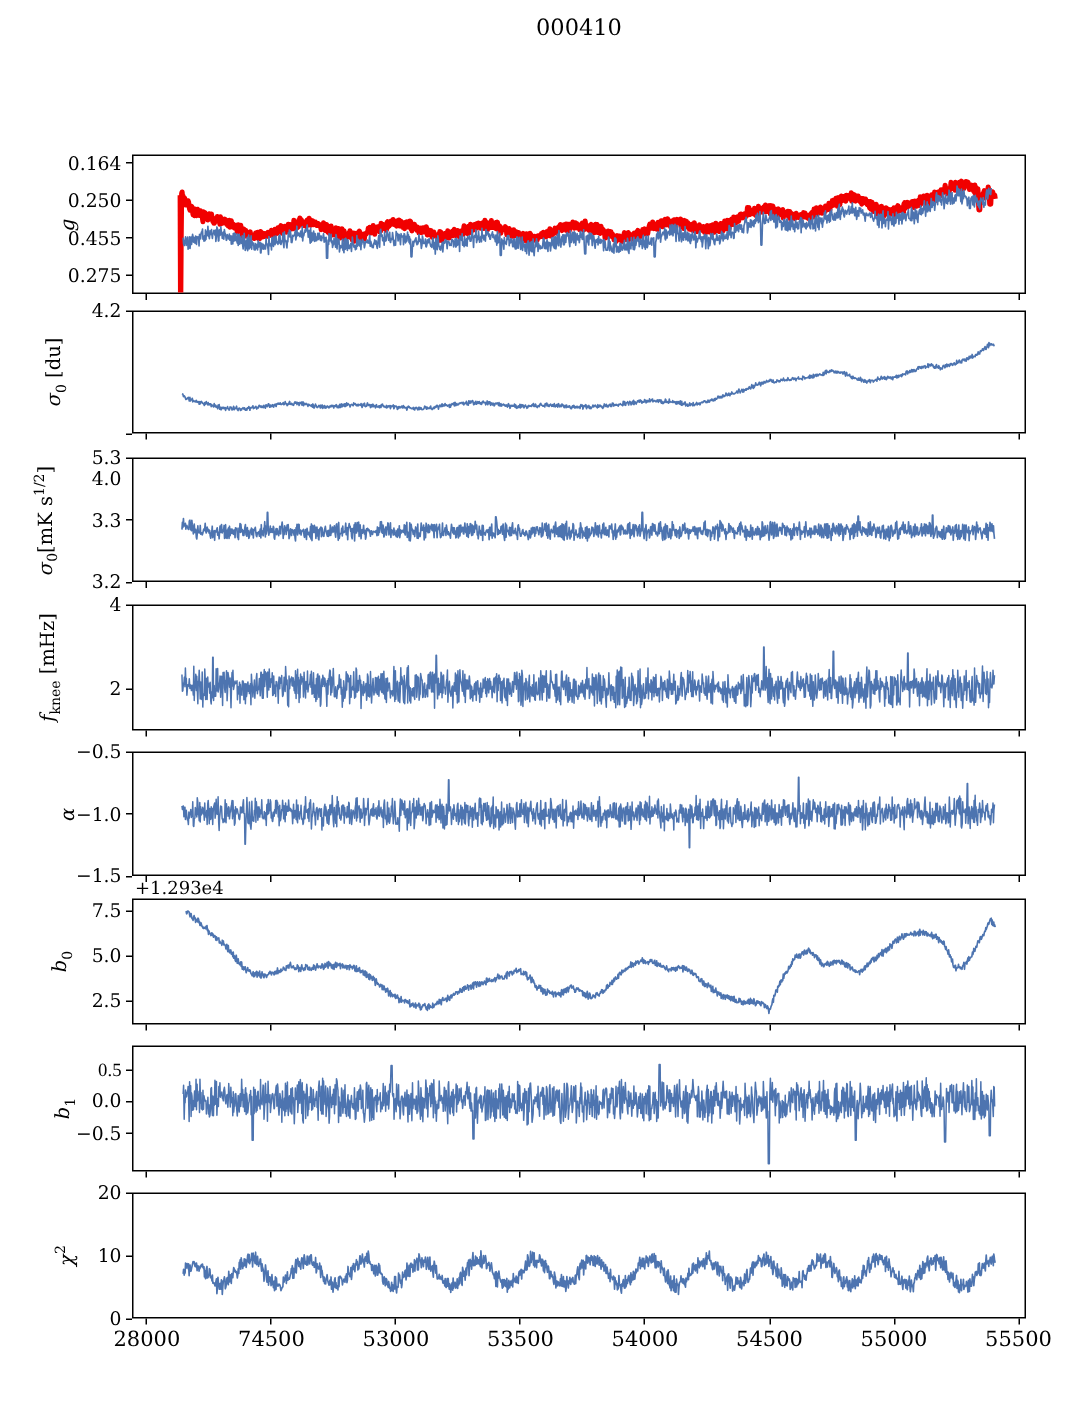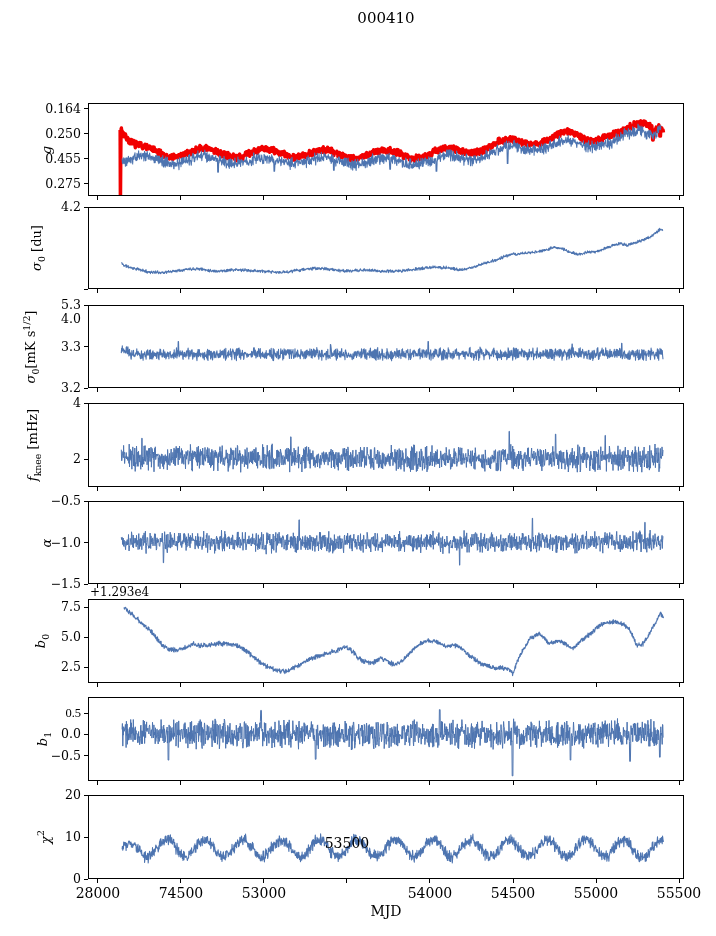--- a/index.html
+++ b/index.html
@@ -15,21 +15,20 @@
   .ylab{position:absolute;font-size:13px;white-space:nowrap;
         transform:translate(-50%,-50%) rotate(-90deg);}
   .offset{position:absolute;font-size:12px;}
   sub,sup{font-size:72%;}
 </style>
 </head>
 <body>
 
 <div id="fig" class="figure">
   <div class="title">000410</div>
-  <div class="xlabel">MJD</div>
 <div class="axis-box" style="left: 88px; top: 103px; width: 596px; height: 93px;">
       <svg width="594" height="91" viewBox="0 0 594 91">
         <polyline points="31.1,26.1 31.4,108.3 31.8,52.7 32.1,25.0 32.4,24.0 32.8,28.7 33.1,26.6 33.4,29.9 33.8,29.3 34.1,28.1 34.4,29.1 34.7,32.7 35.1,32.7 35.4,29.8 35.7,31.5 36.1,31.2 36.4,29.9 36.7,30.6 37.1,33.7 37.4,35.4 37.7,36.1 38.1,34.9 38.4,35.5 38.7,33.5 39.0,34.0 39.4,37.1 39.7,39.1 40.0,35.7 40.4,37.7 40.7,39.8 41.0,35.4 41.4,36.7 41.7,36.1 42.0,39.8 42.4,36.4 42.7,35.5 43.0,36.6 43.4,36.9 43.7,39.7 44.0,39.7 44.3,38.2 44.7,36.5 45.0,38.0 45.3,39.3 45.7,38.6 46.0,41.7 46.3,43.8 46.7,37.2 47.0,41.7 47.3,39.6 47.7,37.9 48.0,39.8 48.3,39.0 48.6,39.1 49.0,40.3 49.3,40.6 49.6,42.6 50.0,40.8 50.3,38.6 50.6,38.5 51.0,39.7 51.3,39.4 51.6,41.9 52.0,38.7 52.3,42.3 52.6,41.3 52.9,43.6 53.3,41.8 53.6,44.8 53.9,44.8 54.3,41.8 54.6,41.7 54.9,43.6 55.3,41.2 55.6,43.2 55.9,40.3 56.3,41.1 56.6,41.7 56.9,43.2 57.2,41.6 57.6,45.5 57.9,40.5 58.2,42.4 58.6,42.3 58.9,45.0 59.2,42.5 59.6,42.3 59.9,44.0 60.2,44.5 60.6,43.5 60.9,42.1 61.2,43.1 61.6,44.1 61.9,42.8 62.2,45.6 62.5,44.7 62.9,43.3 63.2,46.6 63.5,46.3 63.9,42.9 64.2,47.4 64.5,46.8 64.9,43.3 65.2,43.2 65.5,45.6 65.9,47.3 66.2,46.4 66.5,45.5 66.8,45.8 67.2,47.8 67.5,46.3 67.8,48.2 68.2,47.8 68.5,46.3 68.8,47.8 69.2,50.8 69.5,48.9 69.8,45.8 70.2,47.2 70.5,50.0 70.8,47.0 71.1,49.0 71.5,46.2 71.8,50.5 72.1,50.3 72.5,53.4 72.8,49.7 73.1,51.1 73.5,48.7 73.8,52.8 74.1,50.8 74.5,53.3 74.8,49.5 75.1,52.5 75.4,53.3 75.8,52.0 76.1,52.3 76.4,52.1 76.8,52.7 77.1,52.7 77.4,51.7 77.8,50.6 78.1,54.8 78.4,52.2 78.8,52.8 79.1,54.3 79.4,53.0 79.8,53.0 80.1,53.2 80.4,55.0 80.7,53.3 81.1,53.1 81.4,51.4 81.7,51.9 82.1,54.2 82.4,54.3 82.7,50.8 83.1,54.5 83.4,55.3 83.7,52.3 84.1,55.2 84.4,52.5 84.7,50.3 85.0,51.1 85.4,51.0 85.7,51.4 86.0,54.0 86.4,52.9 86.7,53.8 87.0,51.7 87.4,52.2 87.7,52.8 88.0,52.8 88.4,51.7 88.7,53.7 89.0,51.6 89.3,53.5 89.7,50.8 90.0,51.3 90.3,52.0 90.7,51.8 91.0,51.1 91.3,52.9 91.7,51.4 92.0,49.5 92.3,51.0 92.7,52.7 93.0,52.2 93.3,51.2 93.7,53.0 94.0,51.0 94.3,48.9 94.6,51.3 95.0,50.6 95.3,51.5 95.6,51.6 96.0,49.7 96.3,47.9 96.6,48.6 97.0,48.7 97.3,48.8 97.6,48.5 98.0,47.6 98.3,46.4 98.6,48.0 98.9,51.4 99.3,48.1 99.6,49.0 99.9,47.6 100.3,48.1 100.6,50.3 100.9,46.9 101.3,50.3 101.6,47.0 101.9,50.8 102.3,47.8 102.6,48.7 102.9,47.5 103.2,45.5 103.6,47.2 103.9,46.9 104.2,46.9 104.6,45.7 104.9,46.3 105.2,47.2 105.6,48.6 105.9,46.4 106.2,48.3 106.6,48.4 106.9,42.9 107.2,44.8 107.5,46.4 107.9,48.1 108.2,46.2 108.5,47.1 108.9,48.0 109.2,46.9 109.5,46.4 109.9,47.3 110.2,42.8 110.5,44.2 110.9,41.4 111.2,44.3 111.5,42.6 111.9,42.5 112.2,44.8 112.5,44.5 112.8,44.5 113.2,46.3 113.5,45.5 113.8,44.3 114.2,44.0 114.5,46.4 114.8,46.6 115.2,46.9 115.5,45.3 115.8,42.7 116.2,42.6 116.5,43.1 116.8,43.1 117.1,41.5 117.5,43.9 117.8,43.8 118.1,46.2 118.5,43.2 118.8,44.8 119.1,43.1 119.5,43.8 119.8,43.5 120.1,45.8 120.5,45.0 120.8,44.9 121.1,44.4 121.4,44.2 121.8,45.2 122.1,46.2 122.4,45.7 122.8,46.2 123.1,45.0 123.4,46.4 123.8,46.1 124.1,46.8 124.4,46.7 124.8,46.0 125.1,49.2 125.4,46.6 125.7,46.7 126.1,48.3 126.4,48.4 126.7,44.5 127.1,48.6 127.4,48.5 127.7,49.6 128.1,49.5 128.4,49.7 128.7,45.7 129.1,47.1 129.4,49.2 129.7,50.9 130.1,48.0 130.4,49.0 130.7,51.7 131.0,48.4 131.4,49.3 131.7,46.7 132.0,48.3 132.4,48.6 132.7,52.7 133.0,50.2 133.4,49.6 133.7,50.0 134.0,49.3 134.4,49.2 134.7,52.8 135.0,47.8 135.3,51.5 135.7,49.3 136.0,54.5 136.3,50.7 136.7,48.4 137.0,50.6 137.3,52.8 137.7,53.5 138.0,54.6 138.3,52.5 138.7,52.5 139.0,48.5 139.3,52.2 139.6,50.2 140.0,51.2 140.3,49.8 140.6,51.9 141.0,54.4 141.3,56.3 141.6,53.3 142.0,54.2 142.3,52.2 142.6,52.7 143.0,51.8 143.3,53.6 143.6,51.3 143.9,53.6 144.3,49.9 144.6,53.9 144.9,54.3 145.3,54.8 145.6,53.2 145.9,55.9 146.3,51.4 146.6,51.9 146.9,52.1 147.3,56.8 147.6,51.5 147.9,51.7 148.3,52.2 148.6,52.3 148.9,54.0 149.2,55.6 149.6,52.7 149.9,55.7 150.2,50.6 150.6,50.1 150.9,52.2 151.2,51.4 151.6,51.8 151.9,52.8 152.2,55.2 152.6,54.4 152.9,52.8 153.2,52.5 153.5,53.3 153.9,55.3 154.2,51.8 154.5,51.9 154.9,52.2 155.2,52.0 155.5,51.0 155.9,51.0 156.2,50.7 156.5,48.2 156.9,50.6 157.2,49.9 157.5,47.6 157.8,50.6 158.2,51.2 158.5,47.6 158.8,50.7 159.2,51.0 159.5,50.8 159.8,46.4 160.2,48.5 160.5,49.8 160.8,52.2 161.2,49.1 161.5,48.0 161.8,49.2 162.2,48.8 162.5,49.0 162.8,47.2 163.1,48.1 163.5,49.6 163.8,48.9 164.1,50.6 164.5,46.7 164.8,49.9 165.1,44.8 165.5,48.6 165.8,47.7 166.1,47.2 166.5,45.6 166.8,46.8 167.1,47.6 167.4,46.0 167.8,46.6 168.1,48.5 168.4,49.5 168.8,48.7 169.1,44.2 169.4,43.8 169.8,47.2 170.1,45.3 170.4,46.7 170.8,45.2 171.1,43.9 171.4,44.8 171.7,43.4 172.1,45.5 172.4,44.0 172.7,45.2 173.1,42.4 173.4,45.5 173.7,44.0 174.1,45.7 174.4,45.0 174.7,45.8 175.1,44.9 175.4,46.7 175.7,45.6 176.0,43.2 176.4,43.1 176.7,44.7 177.0,42.7 177.4,46.7 177.7,44.7 178.0,44.0 178.4,43.7 178.7,46.3 179.0,46.9 179.4,45.1 179.7,47.6 180.0,46.9 180.4,45.2 180.7,48.4 181.0,44.4 181.3,47.1 181.7,46.6 182.0,47.3 182.3,43.8 182.7,45.9 183.0,47.3 183.3,45.8 183.7,44.3 184.0,47.2 184.3,43.4 184.7,43.7 185.0,48.7 185.3,44.8 185.6,49.9 186.0,46.7 186.3,48.4 186.6,47.4 187.0,47.8 187.3,45.6 187.6,47.8 188.0,46.8 188.3,47.1 188.6,48.0 189.0,49.5 189.3,47.3 189.6,49.1 189.9,48.4 190.3,51.2 190.6,48.7 190.9,48.7 191.3,49.1 191.6,48.1 191.9,51.1 192.3,48.4 192.6,50.8 192.9,47.8 193.3,47.8 193.6,48.0 193.9,50.6 194.2,50.4 194.6,50.5 194.9,50.0 195.2,47.2 195.6,50.3 195.9,52.7 196.2,49.9 196.6,50.9 196.9,50.5 197.2,49.5 197.6,50.4 197.9,52.7 198.2,49.7 198.6,51.9 198.9,50.9 199.2,54.1 199.5,52.2 199.9,52.7 200.2,50.7 200.5,51.8 200.9,52.3 201.2,53.2 201.5,52.7 201.9,53.4 202.2,53.4 202.5,52.7 202.9,54.3 203.2,53.2 203.5,55.0 203.8,56.2 204.2,50.4 204.5,52.1 204.8,50.6 205.2,53.4 205.5,56.4 205.8,53.8 206.2,54.9 206.5,53.0 206.8,53.1 207.2,53.2 207.5,51.8 207.8,52.7 208.1,53.4 208.5,52.6 208.8,51.3 209.1,54.5 209.5,49.9 209.8,53.0 210.1,52.2 210.5,54.7 210.8,51.0 211.1,52.1 211.5,51.7 211.8,53.1 212.1,51.7 212.5,50.3 212.8,51.2 213.1,53.1 213.4,49.9 213.8,48.9 214.1,50.5 214.4,51.1 214.8,51.2 215.1,51.9 215.4,53.2 215.8,51.9 216.1,49.7 216.4,50.5 216.8,53.0 217.1,53.2 217.4,54.0 217.7,51.5 218.1,51.9 218.4,50.0 218.7,52.0 219.1,50.2 219.4,51.3 219.7,52.1 220.1,48.6 220.4,46.5 220.7,49.0 221.1,48.6 221.4,50.7 221.7,50.4 222.0,47.8 222.4,49.5 222.7,51.7 223.0,50.1 223.4,46.9 223.7,51.0 224.0,51.1 224.4,48.8 224.7,45.5 225.0,50.8 225.4,49.8 225.7,46.9 226.0,46.8 226.3,49.3 226.7,48.4 227.0,46.6 227.3,45.8 227.7,49.2 228.0,47.1 228.3,47.1 228.7,45.3 229.0,47.8 229.3,47.0 229.7,47.4 230.0,44.7 230.3,46.9 230.7,46.6 231.0,45.0 231.3,46.0 231.6,48.2 232.0,48.0 232.3,47.3 232.6,46.3 233.0,45.9 233.3,44.2 233.6,48.3 234.0,46.6 234.3,42.8 234.6,48.1 235.0,47.4 235.3,46.6 235.6,44.4 235.9,49.4 236.3,46.4 236.6,45.8 236.9,47.2 237.3,46.0 237.6,47.8 237.9,46.4 238.3,45.4 238.6,43.1 238.9,47.6 239.3,46.6 239.6,44.6 239.9,47.7 240.2,46.7 240.6,47.2 240.9,47.9 241.2,45.9 241.6,44.4 241.9,48.6 242.2,46.4 242.6,44.1 242.9,46.6 243.2,46.3 243.6,46.3 243.9,48.6 244.2,47.2 244.5,47.1 244.9,51.5 245.2,48.5 245.5,48.5 245.9,48.7 246.2,48.7 246.5,49.0 246.9,48.4 247.2,48.4 247.5,49.2 247.9,47.1 248.2,49.5 248.5,48.7 248.9,52.5 249.2,51.6 249.5,50.0 249.8,49.4 250.2,50.7 250.5,48.4 250.8,50.4 251.2,50.3 251.5,52.1 251.8,49.8 252.2,53.5 252.5,49.8 252.8,51.0 253.2,53.5 253.5,49.2 253.8,50.3 254.1,53.0 254.5,52.9 254.8,51.8 255.1,52.4 255.5,50.6 255.8,52.3 256.1,52.5 256.5,54.5 256.8,51.1 257.1,54.7 257.5,54.0 257.8,53.0 258.1,55.8 258.4,55.1 258.8,54.4 259.1,56.3 259.4,53.7 259.8,51.6 260.1,56.4 260.4,54.1 260.8,54.9 261.1,55.1 261.4,53.7 261.8,51.8 262.1,51.8 262.4,53.9 262.7,57.3 263.1,53.5 263.4,54.0 263.7,55.5 264.1,57.2 264.4,51.5 264.7,54.9 265.1,52.6 265.4,53.3 265.7,55.6 266.1,54.3 266.4,54.5 266.7,56.0 267.1,56.1 267.4,53.5 267.7,54.3 268.0,53.8 268.4,55.1 268.7,53.9 269.0,56.2 269.4,55.1 269.7,53.3 270.0,53.6 270.4,53.1 270.7,54.0 271.0,53.4 271.4,53.4 271.7,53.2 272.0,51.7 272.3,53.2 272.7,52.6 273.0,53.6 273.3,50.8 273.7,54.2 274.0,51.7 274.3,52.6 274.7,51.8 275.0,52.8 275.3,53.7 275.7,50.3 276.0,52.6 276.3,51.1 276.6,49.9 277.0,51.1 277.3,51.7 277.6,48.5 278.0,53.3 278.3,50.8 278.6,52.5 279.0,52.1 279.3,52.7 279.6,50.0 280.0,51.8 280.3,50.7 280.6,50.2 281.0,48.1 281.3,51.2 281.6,49.8 281.9,49.6 282.3,49.5 282.6,51.5 282.9,49.2 283.3,47.4 283.6,48.8 283.9,48.2 284.3,46.4 284.6,45.7 284.9,47.8 285.3,49.3 285.6,49.7 285.9,47.2 286.2,47.8 286.6,47.8 286.9,45.8 287.2,46.1 287.6,47.6 287.9,46.2 288.2,45.5 288.6,49.7 288.9,45.3 289.2,47.7 289.6,47.2 289.9,48.2 290.2,45.5 290.5,49.9 290.9,47.7 291.2,46.6 291.5,45.4 291.9,47.0 292.2,45.2 292.5,47.2 292.9,44.0 293.2,45.8 293.5,45.1 293.9,48.1 294.2,46.8 294.5,45.5 294.8,44.6 295.2,47.2 295.5,45.0 295.8,48.0 296.2,46.1 296.5,46.0 296.8,46.1 297.2,46.1 297.5,49.1 297.8,45.9 298.2,48.2 298.5,47.4 298.8,46.6 299.2,44.7 299.5,46.1 299.8,48.0 300.1,49.3 300.5,44.5 300.8,48.3 301.1,43.4 301.5,46.6 301.8,48.5 302.1,46.2 302.5,47.8 302.8,48.5 303.1,48.6 303.5,49.4 303.8,49.6 304.1,48.7 304.4,48.7 304.8,46.1 305.1,45.7 305.4,48.4 305.8,48.0 306.1,50.1 306.4,47.3 306.8,46.4 307.1,51.2 307.4,46.1 307.8,48.9 308.1,45.5 308.4,47.3 308.7,48.2 309.1,45.7 309.4,51.0 309.7,47.4 310.1,49.7 310.4,49.6 310.7,50.5 311.1,51.6 311.4,49.0 311.7,46.9 312.1,50.0 312.4,49.9 312.7,48.6 313.0,50.2 313.4,49.5 313.7,50.7 314.0,51.0 314.4,54.8 314.7,52.1 315.0,53.0 315.4,54.1 315.7,52.7 316.0,51.9 316.4,50.0 316.7,54.1 317.0,52.3 317.4,51.0 317.7,50.5 318.0,53.1 318.3,50.5 318.7,52.4 319.0,52.0 319.3,52.0 319.7,54.1 320.0,53.3 320.3,55.8 320.7,53.5 321.0,54.0 321.3,55.0 321.7,57.0 322.0,53.2 322.3,53.0 322.6,53.2 323.0,54.7 323.3,55.7 323.6,53.3 324.0,53.3 324.3,53.9 324.6,54.4 325.0,54.9 325.3,54.9 325.6,57.2 326.0,54.9 326.3,55.2 326.6,54.6 326.9,52.8 327.3,51.1 327.6,53.4 327.9,53.9 328.3,55.6 328.6,53.1 328.9,52.9 329.3,55.4 329.6,54.0 329.9,51.1 330.3,55.7 330.6,52.0 330.9,53.1 331.3,53.3 331.6,52.7 331.9,55.1 332.2,54.3 332.6,52.9 332.9,52.6 333.2,52.2 333.6,55.7 333.9,51.3 334.2,53.4 334.6,51.9 334.9,52.1 335.2,53.8 335.6,53.2 335.9,50.2 336.2,49.7 336.5,51.5 336.9,51.4 337.2,52.8 337.5,54.1 337.9,52.4 338.2,51.2 338.5,52.0 338.9,50.3 339.2,53.0 339.5,49.1 339.9,50.4 340.2,51.9 340.5,50.1 340.8,48.6 341.2,51.1 341.5,50.6 341.8,51.8 342.2,48.8 342.5,49.0 342.8,51.8 343.2,49.0 343.5,47.9 343.8,46.8 344.2,45.4 344.5,47.9 344.8,47.9 345.1,48.1 345.5,47.9 345.8,47.5 346.1,44.0 346.5,46.6 346.8,48.4 347.1,45.0 347.5,47.7 347.8,46.5 348.1,46.9 348.5,48.6 348.8,47.6 349.1,45.6 349.5,49.0 349.8,44.2 350.1,46.0 350.4,45.5 350.8,47.5 351.1,47.3 351.4,44.9 351.8,43.2 352.1,45.5 352.4,43.9 352.8,47.2 353.1,46.7 353.4,45.4 353.8,42.8 354.1,43.6 354.4,42.3 354.7,44.4 355.1,45.8 355.4,44.3 355.7,45.9 356.1,41.8 356.4,44.3 356.7,45.0 357.1,45.1 357.4,46.2 357.7,45.6 358.1,47.3 358.4,44.8 358.7,43.4 359.0,45.9 359.4,44.6 359.7,45.9 360.0,43.9 360.4,42.5 360.7,45.1 361.0,47.7 361.4,43.6 361.7,44.2 362.0,44.6 362.4,42.3 362.7,43.2 363.0,43.5 363.3,44.3 363.7,44.6 364.0,44.6 364.3,44.6 364.7,42.0 365.0,47.1 365.3,45.7 365.7,47.3 366.0,45.0 366.3,46.6 366.7,48.3 367.0,43.7 367.3,43.0 367.7,44.8 368.0,45.0 368.3,46.5 368.6,43.6 369.0,47.3 369.3,44.8 369.6,44.6 370.0,45.6 370.3,47.4 370.6,48.8 371.0,47.1 371.3,48.5 371.6,47.1 372.0,48.4 372.3,45.5 372.6,49.5 372.9,48.2 373.3,48.5 373.6,49.7 373.9,44.6 374.3,49.6 374.6,47.0 374.9,50.1 375.3,47.0 375.6,50.4 375.9,48.5 376.3,49.9 376.6,48.2 376.9,46.5 377.2,45.9 377.6,47.2 377.9,48.4 378.2,47.8 378.6,48.7 378.9,48.2 379.2,49.4 379.6,49.8 379.9,47.0 380.2,48.1 380.6,50.7 380.9,49.9 381.2,51.2 381.5,50.8 381.9,49.3 382.2,47.1 382.5,46.4 382.9,50.7 383.2,48.6 383.5,48.9 383.9,49.4 384.2,48.9 384.5,46.5 384.9,46.3 385.2,46.4 385.5,51.7 385.9,47.7 386.2,45.9 386.5,48.2 386.8,47.2 387.2,50.8 387.5,49.3 387.8,48.6 388.2,44.9 388.5,46.4 388.8,45.4 389.2,49.1 389.5,49.5 389.8,47.2 390.2,49.3 390.5,50.3 390.8,48.8 391.1,46.6 391.5,45.0 391.8,50.3 392.1,47.5 392.5,48.1 392.8,47.1 393.1,49.9 393.5,45.7 393.8,46.9 394.1,43.4 394.5,47.6 394.8,46.7 395.1,43.8 395.4,43.8 395.8,42.9 396.1,48.7 396.4,44.2 396.8,45.9 397.1,48.4 397.4,43.0 397.8,43.8 398.1,43.4 398.4,45.8 398.8,42.1 399.1,43.9 399.4,43.1 399.8,45.6 400.1,40.7 400.4,42.0 400.7,44.1 401.1,43.4 401.4,44.8 401.7,42.4 402.1,44.1 402.4,43.1 402.7,40.5 403.1,40.8 403.4,43.4 403.7,42.0 404.1,41.3 404.4,39.0 404.7,41.3 405.0,38.7 405.4,40.7 405.7,39.3 406.0,39.2 406.4,41.2 406.7,40.3 407.0,39.5 407.4,40.8 407.7,38.4 408.0,40.6 408.4,38.7 408.7,38.3 409.0,38.0 409.3,34.4 409.7,38.1 410.0,39.2 410.3,34.3 410.7,38.2 411.0,38.9 411.3,36.2 411.7,36.5 412.0,36.7 412.3,37.0 412.7,36.7 413.0,36.1 413.3,37.1 413.6,38.7 414.0,34.8 414.3,36.9 414.6,35.4 415.0,39.7 415.3,35.2 415.6,36.6 416.0,36.9 416.3,35.7 416.6,33.5 417.0,38.4 417.3,36.1 417.6,34.7 418.0,36.4 418.3,36.7 418.6,35.8 418.9,36.6 419.3,35.4 419.6,37.5 419.9,34.4 420.3,33.9 420.6,35.7 420.9,34.6 421.3,32.7 421.6,36.2 421.9,37.1 422.3,37.0 422.6,35.8 422.9,36.9 423.2,35.0 423.6,34.4 423.9,33.1 424.2,34.1 424.6,38.7 424.9,33.1 425.2,37.7 425.6,38.9 425.9,34.0 426.2,33.4 426.6,35.3 426.9,39.5 427.2,37.1 427.5,35.4 427.9,39.8 428.2,35.5 428.5,35.9 428.9,37.4 429.2,36.8 429.5,36.1 429.9,35.3 430.2,39.4 430.5,36.5 430.9,37.7 431.2,38.2 431.5,36.4 431.8,38.0 432.2,36.6 432.5,36.0 432.8,35.8 433.2,41.3 433.5,39.3 433.8,37.2 434.2,39.7 434.5,37.7 434.8,38.7 435.2,38.8 435.5,38.0 435.8,38.6 436.2,36.9 436.5,38.6 436.8,37.2 437.1,40.9 437.5,37.1 437.8,38.0 438.1,42.4 438.5,39.8 438.8,38.4 439.1,38.9 439.5,41.3 439.8,40.8 440.1,40.6 440.5,41.2 440.8,41.7 441.1,39.4 441.4,40.5 441.8,38.2 442.1,39.6 442.4,39.4 442.8,40.1 443.1,41.0 443.4,40.5 443.8,40.0 444.1,40.2 444.4,39.5 444.8,39.1 445.1,41.0 445.4,39.8 445.7,40.9 446.1,39.4 446.4,39.4 446.7,37.8 447.1,40.7 447.4,38.8 447.7,38.1 448.1,39.9 448.4,40.5 448.7,40.7 449.1,41.1 449.4,40.8 449.7,39.8 450.1,41.7 450.4,40.4 450.7,42.2 451.0,40.3 451.4,38.8 451.7,40.0 452.0,38.1 452.4,37.6 452.7,38.1 453.0,38.1 453.4,40.6 453.7,35.4 454.0,36.2 454.4,38.6 454.7,38.7 455.0,37.4 455.3,34.6 455.7,38.8 456.0,36.7 456.3,38.4 456.7,36.4 457.0,35.6 457.3,37.5 457.7,36.7 458.0,34.1 458.3,35.9 458.7,34.6 459.0,38.2 459.3,35.1 459.6,37.8 460.0,35.8 460.3,34.9 460.6,37.5 461.0,35.0 461.3,33.4 461.6,36.3 462.0,35.0 462.3,33.4 462.6,34.8 463.0,35.5 463.3,34.3 463.6,31.5 463.9,33.6 464.3,35.8 464.6,31.5 464.9,32.1 465.3,32.2 465.6,33.2 465.9,29.7 466.3,31.8 466.6,32.8 466.9,29.3 467.3,31.1 467.6,29.8 467.9,30.4 468.3,28.2 468.6,30.6 468.9,32.0 469.2,33.4 469.6,29.6 469.9,27.8 470.2,30.0 470.6,28.9 470.9,32.4 471.2,28.1 471.6,28.9 471.9,26.7 472.2,28.2 472.6,29.7 472.9,28.7 473.2,27.0 473.5,27.5 473.9,29.4 474.2,29.5 474.5,27.0 474.9,30.1 475.2,26.2 475.5,26.2 475.9,27.8 476.2,26.6 476.5,27.8 476.9,26.6 477.2,27.4 477.5,28.0 477.8,26.8 478.2,28.9 478.5,24.6 478.8,30.1 479.2,28.4 479.5,26.2 479.8,26.5 480.2,27.3 480.5,25.8 480.8,29.3 481.2,29.3 481.5,30.0 481.8,26.7 482.1,27.4 482.5,28.3 482.8,29.0 483.1,26.7 483.5,28.4 483.8,29.5 484.1,27.8 484.5,30.5 484.8,30.2 485.1,29.8 485.5,32.1 485.8,28.3 486.1,28.7 486.5,28.5 486.8,31.0 487.1,30.5 487.4,28.7 487.8,29.0 488.1,28.8 488.4,30.2 488.8,31.8 489.1,32.3 489.4,31.3 489.8,30.2 490.1,32.4 490.4,32.7 490.8,34.7 491.1,34.5 491.4,30.3 491.7,35.5 492.1,33.1 492.4,30.9 492.7,34.3 493.1,37.0 493.4,34.9 493.7,36.3 494.1,34.0 494.4,35.0 494.7,35.9 495.1,32.2 495.4,36.3 495.7,38.6 496.0,34.7 496.4,37.3 496.7,34.0 497.0,36.4 497.4,34.5 497.7,35.9 498.0,36.7 498.4,38.4 498.7,33.6 499.0,39.8 499.4,36.4 499.7,35.2 500.0,40.4 500.3,39.5 500.7,38.5 501.0,37.8 501.3,38.5 501.7,34.5 502.0,38.0 502.3,35.3 502.7,38.5 503.0,38.9 503.3,35.5 503.7,36.4 504.0,38.9 504.3,35.8 504.7,36.4 505.0,37.9 505.3,36.0 505.6,37.5 506.0,35.5 506.3,37.6 506.6,39.3 507.0,34.5 507.3,37.3 507.6,37.5 508.0,36.6 508.3,39.7 508.6,35.8 509.0,34.1 509.3,34.5 509.6,33.1 509.9,35.8 510.3,34.3 510.6,36.6 510.9,36.0 511.3,36.2 511.6,36.0 511.9,35.1 512.3,34.4 512.6,36.6 512.9,37.1 513.3,37.5 513.6,32.1 513.9,35.0 514.2,31.0 514.6,34.9 514.9,31.7 515.2,32.6 515.6,31.3 515.9,30.9 516.2,32.4 516.6,33.6 516.9,32.2 517.2,32.7 517.6,32.5 517.9,31.2 518.2,32.6 518.6,32.3 518.9,33.2 519.2,30.3 519.5,31.8 519.9,32.2 520.2,30.9 520.5,34.4 520.9,30.0 521.2,32.3 521.5,32.3 521.9,33.4 522.2,32.3 522.5,33.3 522.9,29.8 523.2,31.3 523.5,29.4 523.8,30.9 524.2,32.9 524.5,27.2 524.8,32.2 525.2,29.7 525.5,30.6 525.8,30.9 526.2,29.8 526.5,28.2 526.8,26.7 527.2,28.9 527.5,27.4 527.8,27.7 528.1,29.5 528.5,28.5 528.8,32.1 529.1,26.2 529.5,27.4 529.8,27.1 530.1,32.6 530.5,30.0 530.8,28.6 531.1,29.8 531.5,30.0 531.8,32.0 532.1,25.8 532.4,27.4 532.8,26.4 533.1,26.1 533.4,26.4 533.8,28.5 534.1,24.0 534.4,26.8 534.8,29.6 535.1,27.7 535.4,27.5 535.8,24.7 536.1,26.0 536.4,24.0 536.8,26.9 537.1,26.8 537.4,25.5 537.7,23.5 538.1,26.4 538.4,22.5 538.7,25.0 539.1,23.2 539.4,24.3 539.7,22.4 540.1,23.0 540.4,23.8 540.7,23.1 541.1,19.5 541.4,23.8 541.7,23.4 542.0,25.1 542.4,22.1 542.7,22.4 543.0,21.7 543.4,22.9 543.7,23.9 544.0,22.7 544.4,22.0 544.7,21.7 545.0,17.6 545.4,20.9 545.7,20.6 546.0,20.8 546.3,19.0 546.7,21.8 547.0,19.5 547.3,19.7 547.7,22.8 548.0,17.6 548.3,20.5 548.7,19.9 549.0,21.5 549.3,21.2 549.7,19.9 550.0,19.6 550.3,18.6 550.6,17.5 551.0,18.0 551.3,18.4 551.6,19.0 552.0,16.8 552.3,22.4 552.6,20.1 553.0,19.2 553.3,18.6 553.6,21.7 554.0,19.8 554.3,20.5 554.6,19.3 555.0,17.0 555.3,19.3 555.6,19.4 555.9,18.8 556.3,17.4 556.6,18.6 556.9,19.8 557.3,22.3 557.6,21.8 557.9,22.1 558.3,20.3 558.6,19.5 558.9,21.3 559.3,20.8 559.6,20.8 559.9,22.4 560.2,23.6 560.6,21.1 560.9,19.4 561.2,25.3 561.6,21.0 561.9,22.8 562.2,24.6 562.6,24.1 562.9,21.8 563.2,26.7 563.6,36.0 563.9,36.0 564.2,36.0 564.5,25.9 564.9,28.5 565.2,27.3 565.5,28.4 565.9,26.6 566.2,27.4 566.5,24.9 566.9,24.2 567.2,23.1 567.5,27.9 567.9,23.8 568.2,26.1 568.5,24.0 568.9,23.2 569.2,23.0 569.5,24.0 569.8,20.7 570.2,22.7 570.5,23.5 570.8,32.1 571.2,32.1 571.5,32.1 571.8,25.4 572.2,26.3 572.5,23.8 572.8,23.9 573.2,26.1 573.5,26.5 573.8,26.1 574.1,26.0 574.5,28.6" fill="none" stroke="#f10000" stroke-width="3.4" stroke-linejoin="round"></polyline>
         <polyline points="33.1,54.4 33.4,58.6 33.8,59.7 34.1,56.3 34.4,56.5 34.7,53.9 35.1,59.6 35.4,58.9 35.7,56.0 36.1,54.0 36.4,62.2 36.7,57.1 37.1,61.2 37.4,53.9 37.7,61.6 38.1,55.8 38.4,54.1 38.7,59.0 39.0,55.9 39.4,52.2 39.7,54.0 40.0,57.4 40.4,54.3 40.7,55.0 41.0,58.1 41.4,53.4 41.7,53.6 42.0,58.9 42.4,54.1 42.7,54.6 43.0,53.8 43.4,54.5 43.7,59.9 44.0,52.3 44.3,52.6 44.7,55.2 45.0,52.0 45.3,50.8 45.7,50.4 46.0,48.7 46.3,55.4 46.7,54.1 47.0,56.8 47.3,53.3 47.7,56.5 48.0,49.3 48.3,55.6 48.6,50.4 49.0,51.8 49.3,52.9 49.6,46.9 50.0,53.6 50.3,53.2 50.6,55.1 51.0,49.8 51.3,52.5 51.6,51.8 52.0,49.0 52.3,52.6 52.6,54.9 52.9,51.8 53.3,51.8 53.6,49.6 53.9,50.6 54.3,52.8 54.6,49.4 54.9,57.0 55.3,53.6 55.6,47.3 55.9,48.3 56.3,51.1 56.6,56.7 56.9,56.5 57.2,49.2 57.6,52.9 57.9,52.6 58.2,47.2 58.6,50.8 58.9,51.4 59.2,54.9 59.6,53.6 59.9,50.8 60.2,55.5 60.6,49.0 60.9,51.2 61.2,51.8 61.6,54.1 61.9,56.2 62.2,55.8 62.5,52.4 62.9,54.0 63.2,54.0 63.5,55.3 63.9,52.0 64.2,56.1 64.5,54.5 64.9,53.3 65.2,58.8 65.5,53.4 65.9,54.7 66.2,58.6 66.5,51.7 66.8,56.8 67.2,51.4 67.5,56.4 67.8,54.5 68.2,51.8 68.5,56.5 68.8,56.6 69.2,58.1 69.5,52.1 69.8,59.6 70.2,54.7 70.5,52.4 70.8,58.8 71.1,53.8 71.5,57.9 71.8,56.1 72.1,58.2 72.5,53.2 72.8,59.4 73.1,61.9 73.5,55.0 73.8,51.6 74.1,56.3 74.5,63.0 74.8,57.5 75.1,56.6 75.4,61.8 75.8,54.2 76.1,63.1 76.4,56.6 76.8,52.7 77.1,61.9 77.4,57.9 77.8,54.7 78.1,61.1 78.4,53.2 78.8,62.2 79.1,57.1 79.4,59.1 79.8,59.3 80.1,58.1 80.4,62.4 80.7,60.8 81.1,62.7 81.4,58.4 81.7,61.7 82.1,60.1 82.4,59.0 82.7,62.6 83.1,56.5 83.4,60.7 83.7,57.8 84.1,60.5 84.4,57.5 84.7,64.6 85.0,64.6 85.4,58.2 85.7,61.9 86.0,60.1 86.4,58.8 86.7,62.1 87.0,59.6 87.4,59.6 87.7,61.9 88.0,62.0 88.4,55.1 88.7,59.0 89.0,58.5 89.3,59.6 89.7,62.0 90.0,65.6 90.3,53.7 90.7,59.8 91.0,58.2 91.3,59.9 91.7,58.9 92.0,62.6 92.3,54.3 92.7,54.6 93.0,58.1 93.3,60.3 93.7,53.5 94.0,57.2 94.3,59.1 94.6,58.2 95.0,53.3 95.3,57.6 95.6,58.0 96.0,57.2 96.3,58.9 96.6,56.6 97.0,53.2 97.3,57.9 97.6,52.5 98.0,58.5 98.3,59.0 98.6,57.8 98.9,56.5 99.3,56.0 99.6,51.4 99.9,58.0 100.3,61.1 100.6,50.6 100.9,55.4 101.3,57.0 101.6,56.4 101.9,58.8 102.3,61.3 102.6,56.7 102.9,57.2 103.2,51.3 103.6,52.6 103.9,49.4 104.2,53.9 104.6,50.1 104.9,52.6 105.2,57.6 105.6,57.7 105.9,56.0 106.2,52.9 106.6,53.6 106.9,53.2 107.2,52.5 107.5,51.6 107.9,49.7 108.2,55.9 108.5,54.1 108.9,46.8 109.2,53.2 109.5,51.0 109.9,51.6 110.2,53.0 110.5,51.6 110.9,53.8 111.2,52.6 111.5,50.0 111.9,52.8 112.2,54.3 112.5,47.0 112.8,56.6 113.2,52.3 113.5,53.2 113.8,51.5 114.2,50.2 114.5,49.0 114.8,50.7 115.2,49.7 115.5,47.5 115.8,46.0 116.2,50.1 116.5,54.2 116.8,49.8 117.1,49.6 117.5,54.4 117.8,58.1 118.1,48.1 118.5,57.5 118.8,53.1 119.1,51.3 119.5,56.5 119.8,54.8 120.1,50.0 120.5,53.3 120.8,57.0 121.1,51.7 121.4,56.5 121.8,54.0 122.1,56.4 122.4,55.3 122.8,51.6 123.1,55.7 123.4,52.7 123.8,51.4 124.1,54.2 124.4,55.8 124.8,56.3 125.1,53.3 125.4,56.4 125.7,54.2 126.1,54.4 126.4,53.5 126.7,51.8 127.1,57.4 127.4,54.3 127.7,56.8 128.1,57.1 128.4,54.2 128.7,68.1 129.1,68.1 129.4,68.1 129.7,56.1 130.1,58.9 130.4,51.8 130.7,55.6 131.0,56.6 131.4,55.8 131.7,52.2 132.0,57.8 132.4,56.5 132.7,60.9 133.0,59.2 133.4,59.1 133.7,54.9 134.0,56.3 134.4,56.8 134.7,60.8 135.0,52.4 135.3,53.8 135.7,62.0 136.0,55.2 136.3,58.6 136.7,58.1 137.0,55.6 137.3,64.0 137.7,60.4 138.0,59.7 138.3,61.3 138.7,60.1 139.0,60.8 139.3,55.6 139.6,62.8 140.0,62.7 140.3,64.4 140.6,55.3 141.0,57.5 141.3,62.2 141.6,54.8 142.0,61.4 142.3,56.0 142.6,62.9 143.0,55.9 143.3,60.6 143.6,61.5 143.9,61.7 144.3,59.4 144.6,61.0 144.9,58.3 145.3,63.6 145.6,59.7 145.9,54.0 146.3,57.8 146.6,58.5 146.9,60.7 147.3,60.9 147.6,59.5 147.9,62.5 148.3,60.8 148.6,61.9 148.9,53.1 149.2,60.1 149.6,59.1 149.9,55.6 150.2,58.1 150.6,59.9 150.9,56.3 151.2,56.1 151.6,62.4 151.9,57.2 152.2,58.8 152.6,55.6 152.9,56.6 153.2,57.3 153.5,56.8 153.9,61.2 154.2,59.9 154.5,57.6 154.9,57.0 155.2,57.7 155.5,56.8 155.9,56.0 156.2,58.0 156.5,57.5 156.9,58.1 157.2,54.9 157.5,53.1 157.8,60.2 158.2,56.9 158.5,58.1 158.8,59.8 159.2,60.9 159.5,59.6 159.8,61.1 160.2,58.0 160.5,58.1 160.8,55.9 161.2,58.8 161.5,56.8 161.8,56.6 162.2,60.2 162.5,61.6 162.8,58.9 163.1,56.6 163.5,53.0 163.8,55.8 164.1,60.8 164.5,49.5 164.8,48.9 165.1,51.6 165.5,53.8 165.8,52.7 166.1,56.4 166.5,56.5 166.8,54.4 167.1,59.4 167.4,50.5 167.8,56.8 168.1,54.5 168.4,56.5 168.8,52.7 169.1,49.7 169.4,51.8 169.8,53.1 170.1,56.2 170.4,52.7 170.8,50.9 171.1,57.3 171.4,57.6 171.7,55.1 172.1,55.8 172.4,55.0 172.7,51.1 173.1,54.4 173.4,57.4 173.7,59.7 174.1,56.3 174.4,57.5 174.7,59.5 175.1,50.3 175.4,51.4 175.7,52.6 176.0,51.8 176.4,56.6 176.7,54.0 177.0,52.2 177.4,53.0 177.7,56.2 178.0,59.1 178.4,51.8 178.7,53.9 179.0,53.8 179.4,54.0 179.7,53.2 180.0,59.1 180.4,51.8 180.7,52.1 181.0,54.1 181.3,57.9 181.7,53.6 182.0,57.1 182.3,56.5 182.7,50.7 183.0,55.0 183.3,52.5 183.7,57.7 184.0,53.9 184.3,58.7 184.7,55.6 185.0,67.2 185.3,67.2 185.6,67.2 186.0,59.1 186.3,56.9 186.6,60.1 187.0,56.9 187.3,57.3 187.6,56.2 188.0,55.2 188.3,54.5 188.6,57.7 189.0,59.1 189.3,57.1 189.6,58.6 189.9,57.1 190.3,52.3 190.6,55.5 190.9,57.0 191.3,55.5 191.6,58.2 191.9,61.6 192.3,59.4 192.6,53.3 192.9,54.8 193.3,58.3 193.6,58.2 193.9,58.1 194.2,58.3 194.6,55.4 194.9,60.2 195.2,60.6 195.6,59.2 195.9,55.9 196.2,57.9 196.6,57.8 196.9,55.3 197.2,55.2 197.6,57.9 197.9,59.0 198.2,60.2 198.6,59.0 198.9,60.9 199.2,57.8 199.5,54.6 199.9,56.9 200.2,61.9 200.5,57.7 200.9,58.7 201.2,65.4 201.5,54.9 201.9,61.8 202.2,56.3 202.5,62.5 202.9,53.2 203.2,55.3 203.5,60.0 203.8,60.2 204.2,62.3 204.5,60.5 204.8,62.7 205.2,59.4 205.5,61.0 205.8,57.6 206.2,64.0 206.5,60.5 206.8,57.3 207.2,57.7 207.5,58.1 207.8,55.7 208.1,55.8 208.5,56.6 208.8,58.0 209.1,61.8 209.5,56.7 209.8,57.6 210.1,56.8 210.5,57.8 210.8,59.6 211.1,59.0 211.5,58.7 211.8,59.6 212.1,55.8 212.5,55.7 212.8,56.7 213.1,56.3 213.4,60.6 213.8,58.0 214.1,58.9 214.4,55.2 214.8,60.7 215.1,60.5 215.4,54.8 215.8,59.6 216.1,59.0 216.4,56.0 216.8,59.1 217.1,55.4 217.4,63.6 217.7,53.3 218.1,55.1 218.4,55.2 218.7,56.2 219.1,51.8 219.4,59.4 219.7,57.2 220.1,59.2 220.4,60.4 220.7,53.8 221.1,58.7 221.4,59.6 221.7,57.2 222.0,55.3 222.4,60.1 222.7,53.7 223.0,54.2 223.4,55.2 223.7,54.9 224.0,53.0 224.4,56.8 224.7,56.5 225.0,56.7 225.4,53.5 225.7,49.0 226.0,52.3 226.3,53.6 226.7,60.9 227.0,54.5 227.3,53.4 227.7,52.7 228.0,54.2 228.3,49.3 228.7,57.7 229.0,56.4 229.3,53.4 229.7,55.7 230.0,50.0 230.3,53.0 230.7,57.5 231.0,55.9 231.3,54.7 231.6,53.6 232.0,57.2 232.3,48.2 232.6,54.7 233.0,54.2 233.3,52.9 233.6,56.0 234.0,53.0 234.3,52.9 234.6,56.8 235.0,49.1 235.3,52.8 235.6,50.4 235.9,50.7 236.3,50.4 236.6,52.7 236.9,53.7 237.3,52.0 237.6,55.5 237.9,55.5 238.3,53.2 238.6,52.5 238.9,52.2 239.3,50.6 239.6,54.3 239.9,52.4 240.2,52.6 240.6,55.2 240.9,54.6 241.2,57.1 241.6,52.7 241.9,55.6 242.2,59.4 242.6,50.3 242.9,58.1 243.2,55.7 243.6,57.4 243.9,53.3 244.2,51.5 244.5,66.2 244.9,66.2 245.2,66.2 245.5,55.3 245.9,57.1 246.2,56.3 246.5,58.6 246.9,62.1 247.2,54.3 247.5,57.4 247.9,57.3 248.2,58.5 248.5,58.9 248.9,55.6 249.2,53.2 249.5,55.6 249.8,53.1 250.2,53.0 250.5,59.8 250.8,56.0 251.2,57.9 251.5,55.4 251.8,55.1 252.2,57.7 252.5,57.5 252.8,60.4 253.2,55.5 253.5,59.4 253.8,60.6 254.1,55.2 254.5,61.9 254.8,59.3 255.1,61.9 255.5,54.0 255.8,61.3 256.1,54.1 256.5,61.4 256.8,56.9 257.1,55.4 257.5,54.2 257.8,57.6 258.1,62.3 258.4,61.2 258.8,61.1 259.1,54.0 259.4,63.0 259.8,57.0 260.1,60.0 260.4,60.6 260.8,58.8 261.1,63.4 261.4,60.1 261.8,58.5 262.1,65.1 262.4,61.2 262.7,57.9 263.1,56.5 263.4,59.2 263.7,66.1 264.1,61.1 264.4,57.6 264.7,59.0 265.1,63.4 265.4,57.0 265.7,64.0 266.1,60.7 266.4,55.3 266.7,63.0 267.1,66.4 267.4,61.8 267.7,60.6 268.0,57.4 268.4,60.4 268.7,55.2 269.0,58.2 269.4,57.4 269.7,63.6 270.0,58.3 270.4,59.6 270.7,59.6 271.0,62.0 271.4,60.1 271.7,61.4 272.0,61.4 272.3,61.6 272.7,60.6 273.0,57.2 273.3,54.8 273.7,55.5 274.0,61.6 274.3,57.3 274.7,59.5 275.0,62.0 275.3,59.5 275.7,55.9 276.0,58.9 276.3,63.6 276.6,57.5 277.0,57.7 277.3,59.7 277.6,57.9 278.0,63.3 278.3,60.4 278.6,58.6 279.0,54.4 279.3,59.3 279.6,56.6 280.0,60.6 280.3,54.1 280.6,61.6 281.0,55.8 281.3,53.8 281.6,61.9 281.9,59.8 282.3,56.0 282.6,52.2 282.9,57.2 283.3,59.8 283.6,49.7 283.9,53.0 284.3,55.2 284.6,59.8 284.9,60.7 285.3,56.9 285.6,53.8 285.9,56.6 286.2,52.6 286.6,59.2 286.9,52.6 287.2,59.2 287.6,52.7 287.9,54.0 288.2,57.6 288.6,51.9 288.9,51.5 289.2,51.0 289.6,53.4 289.9,51.8 290.2,54.8 290.5,57.8 290.9,60.4 291.2,49.9 291.5,56.6 291.9,57.6 292.2,56.4 292.5,51.3 292.9,50.8 293.2,54.0 293.5,57.9 293.9,50.5 294.2,57.5 294.5,51.3 294.8,59.4 295.2,54.4 295.5,53.4 295.8,51.8 296.2,55.9 296.5,55.8 296.8,53.2 297.2,57.8 297.5,55.5 297.8,50.4 298.2,50.3 298.5,54.2 298.8,53.9 299.2,55.6 299.5,51.1 299.8,55.5 300.1,49.2 300.5,59.2 300.8,65.2 301.1,65.2 301.5,65.2 301.8,53.6 302.1,57.3 302.5,53.2 302.8,52.9 303.1,57.7 303.5,59.3 303.8,51.3 304.1,54.8 304.4,55.3 304.8,51.6 305.1,53.4 305.4,51.8 305.8,59.7 306.1,56.6 306.4,53.1 306.8,53.3 307.1,55.4 307.4,59.5 307.8,61.5 308.1,56.7 308.4,55.8 308.7,57.4 309.1,56.4 309.4,55.2 309.7,59.3 310.1,53.5 310.4,57.2 310.7,57.5 311.1,58.2 311.4,55.5 311.7,57.9 312.1,56.0 312.4,56.2 312.7,56.4 313.0,56.3 313.4,63.2 313.7,55.7 314.0,61.0 314.4,57.1 314.7,60.3 315.0,62.8 315.4,62.7 315.7,62.7 316.0,62.7 316.4,59.7 316.7,54.0 317.0,55.1 317.4,63.1 317.7,57.1 318.0,60.7 318.3,60.0 318.7,63.3 319.0,63.7 319.3,64.0 319.7,60.9 320.0,58.7 320.3,64.8 320.7,55.7 321.0,54.5 321.3,60.5 321.7,55.3 322.0,63.9 322.3,64.0 322.6,62.3 323.0,60.3 323.3,62.7 323.6,64.2 324.0,63.6 324.3,58.4 324.6,63.4 325.0,58.3 325.3,62.4 325.6,60.9 326.0,62.7 326.3,60.5 326.6,58.0 326.9,61.6 327.3,56.2 327.6,62.6 327.9,61.2 328.3,62.5 328.6,58.9 328.9,62.6 329.3,54.9 329.6,56.5 329.9,63.7 330.3,64.9 330.6,57.6 330.9,60.2 331.3,58.9 331.6,62.0 331.9,54.4 332.2,56.5 332.6,59.4 332.9,58.9 333.2,62.3 333.6,54.2 333.9,62.5 334.2,61.4 334.6,55.8 334.9,59.5 335.2,57.6 335.6,54.8 335.9,55.6 336.2,53.9 336.5,56.9 336.9,55.1 337.2,60.5 337.5,58.0 337.9,58.9 338.2,55.4 338.5,57.2 338.9,58.2 339.2,61.7 339.5,54.5 339.9,52.9 340.2,57.0 340.5,60.7 340.8,56.9 341.2,62.1 341.5,54.1 341.8,53.4 342.2,60.8 342.5,61.1 342.8,60.0 343.2,53.4 343.5,58.4 343.8,57.3 344.2,58.8 344.5,58.5 344.8,57.6 345.1,54.7 345.5,59.4 345.8,54.8 346.1,55.7 346.5,55.2 346.8,54.5 347.1,67.2 347.5,67.2 347.8,67.2 348.1,57.5 348.5,55.8 348.8,52.1 349.1,52.8 349.5,50.6 349.8,55.3 350.1,54.8 350.4,51.3 350.8,54.5 351.1,48.3 351.4,57.4 351.8,53.2 352.1,53.4 352.4,52.4 352.8,51.1 353.1,50.8 353.4,51.3 353.8,52.6 354.1,48.1 354.4,55.1 354.7,55.9 355.1,49.3 355.4,50.5 355.7,54.7 356.1,51.0 356.4,51.2 356.7,50.3 357.1,51.3 357.4,52.7 357.7,46.0 358.1,50.4 358.4,52.4 358.7,51.2 359.0,45.7 359.4,51.3 359.7,53.2 360.0,46.2 360.4,51.0 360.7,50.1 361.0,45.5 361.4,51.6 361.7,56.9 362.0,50.4 362.4,46.3 362.7,47.6 363.0,52.0 363.3,51.6 363.7,56.7 364.0,55.8 364.3,47.4 364.7,54.0 365.0,49.5 365.3,57.2 365.7,55.3 366.0,52.8 366.3,51.2 366.7,56.1 367.0,53.2 367.3,54.1 367.7,47.1 368.0,49.9 368.3,55.9 368.6,55.5 369.0,55.6 369.3,50.8 369.6,56.6 370.0,55.2 370.3,51.5 370.6,55.5 371.0,57.5 371.3,58.3 371.6,52.3 372.0,56.5 372.3,53.8 372.6,50.8 372.9,53.4 373.3,54.5 373.6,56.0 373.9,54.0 374.3,50.6 374.6,53.4 374.9,61.2 375.3,53.5 375.6,57.6 375.9,57.0 376.3,55.3 376.6,54.9 376.9,54.8 377.2,50.7 377.6,50.0 377.9,55.5 378.2,54.7 378.6,57.1 378.9,53.9 379.2,60.6 379.6,57.1 379.9,53.8 380.2,55.2 380.6,52.5 380.9,52.2 381.2,55.1 381.5,61.8 381.9,54.0 382.2,52.7 382.5,56.4 382.9,56.4 383.2,61.8 383.5,54.3 383.9,56.8 384.2,59.8 384.5,57.9 384.9,51.7 385.2,53.3 385.5,54.0 385.9,55.6 386.2,51.8 386.5,54.1 386.8,56.2 387.2,58.5 387.5,59.1 387.8,55.4 388.2,56.4 388.5,56.0 388.8,52.1 389.2,54.3 389.5,56.2 389.8,55.1 390.2,55.9 390.5,53.0 390.8,58.6 391.1,57.3 391.5,55.4 391.8,51.9 392.1,50.3 392.5,55.1 392.8,51.4 393.1,56.7 393.5,51.8 393.8,55.3 394.1,53.5 394.5,54.6 394.8,54.9 395.1,52.4 395.4,54.7 395.8,50.5 396.1,55.6 396.4,54.5 396.8,51.3 397.1,46.4 397.4,52.5 397.8,52.6 398.1,47.5 398.4,54.5 398.8,51.1 399.1,51.2 399.4,50.9 399.8,51.5 400.1,55.0 400.4,54.6 400.7,45.1 401.1,50.4 401.4,50.8 401.7,47.1 402.1,49.7 402.4,46.5 402.7,46.2 403.1,48.8 403.4,50.4 403.7,45.8 404.1,45.8 404.4,48.3 404.7,48.8 405.0,45.9 405.4,46.3 405.7,50.8 406.0,48.6 406.4,49.2 406.7,51.2 407.0,46.4 407.4,45.2 407.7,42.5 408.0,43.9 408.4,40.9 408.7,44.1 409.0,44.3 409.3,51.3 409.7,49.0 410.0,44.5 410.3,46.8 410.7,47.3 411.0,46.9 411.3,42.6 411.7,47.6 412.0,42.9 412.3,45.6 412.7,46.4 413.0,45.9 413.3,43.2 413.6,47.1 414.0,42.6 414.3,45.0 414.6,44.6 415.0,39.6 415.3,43.3 415.6,42.4 416.0,38.2 416.3,40.8 416.6,44.4 417.0,43.4 417.3,41.2 417.6,37.0 418.0,44.4 418.3,59.4 418.6,59.4 418.9,59.4 419.3,45.2 419.6,41.4 419.9,37.6 420.3,41.7 420.6,45.1 420.9,42.4 421.3,44.8 421.6,39.3 421.9,41.2 422.3,42.8 422.6,43.0 422.9,42.7 423.2,44.2 423.6,42.0 423.9,41.6 424.2,40.1 424.6,37.1 424.9,43.0 425.2,36.4 425.6,41.3 425.9,41.9 426.2,42.2 426.6,39.1 426.9,44.0 427.2,43.9 427.5,43.6 427.9,39.6 428.2,47.9 428.5,39.0 428.9,44.9 429.2,47.2 429.5,43.0 429.9,40.0 430.2,40.8 430.5,40.8 430.9,44.2 431.2,43.2 431.5,43.4 431.8,43.5 432.2,49.3 432.5,45.9 432.8,44.4 433.2,47.0 433.5,42.2 433.8,43.3 434.2,42.7 434.5,49.1 434.8,44.0 435.2,49.4 435.5,42.2 435.8,42.0 436.2,50.0 436.5,44.2 436.8,49.0 437.1,44.7 437.5,43.4 437.8,49.3 438.1,47.2 438.5,40.0 438.8,46.9 439.1,43.6 439.5,43.0 439.8,48.8 440.1,45.4 440.5,47.4 440.8,50.4 441.1,46.0 441.4,42.9 441.8,47.6 442.1,45.9 442.4,44.2 442.8,48.6 443.1,46.4 443.4,48.5 443.8,43.6 444.1,43.1 444.4,42.9 444.8,41.0 445.1,51.2 445.4,41.5 445.7,47.6 446.1,45.7 446.4,42.9 446.7,45.2 447.1,47.2 447.4,45.7 447.7,45.1 448.1,48.1 448.4,48.6 448.7,44.4 449.1,47.3 449.4,46.9 449.7,46.5 450.1,44.6 450.4,41.6 450.7,45.9 451.0,47.8 451.4,48.5 451.7,42.7 452.0,45.3 452.4,45.2 452.7,40.0 453.0,48.6 453.4,48.3 453.7,45.2 454.0,48.1 454.4,41.4 454.7,50.0 455.0,40.9 455.3,39.8 455.7,44.5 456.0,45.1 456.3,47.6 456.7,39.6 457.0,49.1 457.3,43.8 457.7,41.3 458.0,41.6 458.3,43.0 458.7,45.1 459.0,41.4 459.3,47.5 459.6,44.4 460.0,43.6 460.3,42.4 460.6,37.8 461.0,41.4 461.3,36.5 461.6,42.3 462.0,40.5 462.3,44.7 462.6,39.7 463.0,42.8 463.3,40.4 463.6,39.1 463.9,44.2 464.3,37.2 464.6,43.5 464.9,38.5 465.3,35.9 465.6,38.3 465.9,39.0 466.3,42.2 466.6,40.7 466.9,42.8 467.3,38.3 467.6,41.4 467.9,42.7 468.3,40.8 468.6,37.7 468.9,40.2 469.2,41.3 469.6,34.9 469.9,41.1 470.2,34.0 470.6,32.2 470.9,39.0 471.2,42.3 471.6,36.7 471.9,38.7 472.2,36.1 472.6,34.0 472.9,36.7 473.2,35.6 473.5,39.5 473.9,40.6 474.2,38.9 474.5,36.2 474.9,36.8 475.2,37.6 475.5,38.7 475.9,36.7 476.2,35.9 476.5,36.3 476.9,33.4 477.2,38.9 477.5,36.7 477.8,38.1 478.2,36.1 478.5,33.8 478.8,37.9 479.2,31.2 479.5,37.9 479.8,36.0 480.2,35.0 480.5,36.2 480.8,39.8 481.2,39.8 481.5,34.2 481.8,38.0 482.1,42.3 482.5,39.6 482.8,36.4 483.1,39.4 483.5,40.1 483.8,34.4 484.1,36.9 484.5,36.0 484.8,34.8 485.1,38.1 485.5,37.5 485.8,37.4 486.1,35.9 486.5,39.3 486.8,38.3 487.1,38.1 487.4,40.5 487.8,43.4 488.1,39.5 488.4,38.1 488.8,38.3 489.1,39.6 489.4,39.2 489.8,39.8 490.1,39.3 490.4,38.5 490.8,38.0 491.1,39.4 491.4,40.9 491.7,39.2 492.1,37.9 492.4,39.9 492.7,41.1 493.1,42.5 493.4,43.4 493.7,41.5 494.1,41.8 494.4,36.9 494.7,40.9 495.1,40.8 495.4,41.9 495.7,40.6 496.0,45.9 496.4,40.0 496.7,38.8 497.0,47.7 497.4,40.5 497.7,42.9 498.0,38.9 498.4,41.4 498.7,39.1 499.0,48.0 499.4,39.1 499.7,36.5 500.0,45.0 500.3,41.1 500.7,43.7 501.0,43.7 501.3,47.1 501.7,42.2 502.0,42.7 502.3,42.7 502.7,41.0 503.0,37.0 503.3,48.7 503.7,39.8 504.0,43.1 504.3,42.6 504.7,40.3 505.0,41.8 505.3,43.9 505.6,45.7 506.0,41.7 506.3,38.6 506.6,45.5 507.0,46.7 507.3,41.5 507.6,40.7 508.0,44.9 508.3,44.3 508.6,37.5 509.0,41.0 509.3,41.4 509.6,39.0 509.9,39.6 510.3,45.5 510.6,38.5 510.9,41.4 511.3,42.7 511.6,40.5 511.9,38.0 512.3,45.3 512.6,41.9 512.9,37.5 513.3,38.9 513.6,41.9 513.9,39.6 514.2,38.5 514.6,39.1 514.9,43.1 515.2,40.7 515.6,39.4 515.9,37.9 516.2,38.2 516.6,35.7 516.9,41.6 517.2,41.6 517.6,41.7 517.9,42.7 518.2,43.0 518.6,34.3 518.9,43.2 519.2,35.8 519.5,41.7 519.9,37.5 520.2,39.4 520.5,45.2 520.9,40.3 521.2,35.3 521.5,37.2 521.9,41.8 522.2,36.7 522.5,42.2 522.9,44.3 523.2,39.1 523.5,38.4 523.8,36.5 524.2,35.5 524.5,38.8 524.8,33.3 525.2,39.2 525.5,38.4 525.8,34.9 526.2,38.1 526.5,36.1 526.8,34.8 527.2,29.9 527.5,35.9 527.8,36.2 528.1,40.2 528.5,33.3 528.8,37.1 529.1,30.6 529.5,37.2 529.8,32.4 530.1,36.1 530.5,33.5 530.8,34.4 531.1,37.0 531.5,33.1 531.8,28.3 532.1,31.2 532.4,34.3 532.8,31.2 533.1,30.4 533.4,32.7 533.8,31.0 534.1,36.2 534.4,33.1 534.8,30.0 535.1,25.8 535.4,24.5 535.8,29.3 536.1,32.5 536.4,26.4 536.8,26.6 537.1,29.9 537.4,26.8 537.7,26.8 538.1,30.7 538.4,29.3 538.7,32.7 539.1,28.4 539.4,24.6 539.7,26.2 540.1,29.2 540.4,35.2 540.7,31.8 541.1,27.5 541.4,25.7 541.7,29.8 542.0,31.5 542.4,28.7 542.7,31.9 543.0,26.7 543.4,30.2 543.7,22.8 544.0,24.0 544.4,28.6 544.7,32.1 545.0,24.9 545.4,26.2 545.7,24.4 546.0,32.0 546.3,30.2 546.7,28.0 547.0,31.4 547.3,30.0 547.7,26.2 548.0,25.9 548.3,29.9 548.7,26.0 549.0,20.0 549.3,21.7 549.7,26.4 550.0,21.8 550.3,26.5 550.6,22.4 551.0,25.7 551.3,27.0 551.6,30.5 552.0,22.1 552.3,32.0 552.6,29.8 553.0,23.9 553.3,28.4 553.6,22.9 554.0,26.9 554.3,26.5 554.6,27.2 555.0,27.1 555.3,28.6 555.6,28.5 555.9,33.1 556.3,28.5 556.6,27.9 556.9,27.4 557.3,34.9 557.6,29.9 557.9,35.0 558.3,28.2 558.6,28.1 558.9,27.2 559.3,29.1 559.6,32.6 559.9,26.3 560.2,27.7 560.6,34.0 560.9,31.1 561.2,26.2 561.6,29.2 561.9,30.6 562.2,28.1 562.6,30.0 562.9,33.0 563.2,30.4 563.6,34.1 563.9,30.1 564.2,35.3 564.5,30.4 564.9,28.1 565.2,29.4 565.5,29.4 565.9,30.6 566.2,32.2 566.5,27.8 566.9,34.2 567.2,32.0 567.5,31.0 567.9,32.7 568.2,27.5 568.5,24.9 568.9,22.5 569.2,24.8 569.5,28.6 569.8,25.8 570.2,21.5 570.5,25.2 570.8,24.6 571.2,23.3 571.5,25.7 571.8,21.3" fill="none" stroke="#4d74b0" stroke-width="1.1" stroke-linejoin="round"></polyline>
       </svg>
     </div>
     <div class="tick" style="left: 84px; top: 183.067px; width: 4px; height: 1px;"></div>
     <div class="ytick-label" style="width: 81px; top: 175.567px;">0.275</div>
     <div class="tick" style="left: 84px; top: 158.201px; width: 4px; height: 1px;"></div>
     <div class="ytick-label" style="width: 81px; top: 150.701px;">0.455</div>
@@ -179,18 +178,18 @@
     <div class="tick" style="left: 263.478px; top: 879px; width: 1px; height: 4px;"></div>
     <div class="tick" style="left: 346.486px; top: 879px; width: 1px; height: 4px;"></div>
     <div class="tick" style="left: 429.494px; top: 879px; width: 1px; height: 4px;"></div>
     <div class="tick" style="left: 512.503px; top: 879px; width: 1px; height: 4px;"></div>
     <div class="tick" style="left: 595.511px; top: 879px; width: 1px; height: 4px;"></div>
     <div class="tick" style="left: 678.519px; top: 879px; width: 1px; height: 4px;"></div>
     <div class="ylab" style="left: 44px; top: 837px;"><span style="font-style: italic;">χ</span><sup>2</sup></div>
     <div class="xtick-label" style="left: 67.961px; width: 60px; top: 885px;">28000</div>
     <div class="xtick-label" style="left: 150.969px; width: 60px; top: 885px;">74500</div>
     <div class="xtick-label" style="left: 233.978px; width: 60px; top: 885px;">53000</div>
-    <div class="xtick-label" style="left: 316.986px; width: 60px; top: 835px;">53500</div>
+    <div class="xtick-label" style="left: 316.986px; width: 60px; top: 885px;">53500</div>
     <div class="xtick-label" style="left: 399.994px; width: 60px; top: 885px;">54000</div>
     <div class="xtick-label" style="left: 483.003px; width: 60px; top: 885px;">54500</div>
     <div class="xtick-label" style="left: 566.011px; width: 60px; top: 885px;">55000</div>
     <div class="xtick-label" style="left: 649.019px; width: 60px; top: 885px;">55500</div>
   </div>
 
 </body></html>

